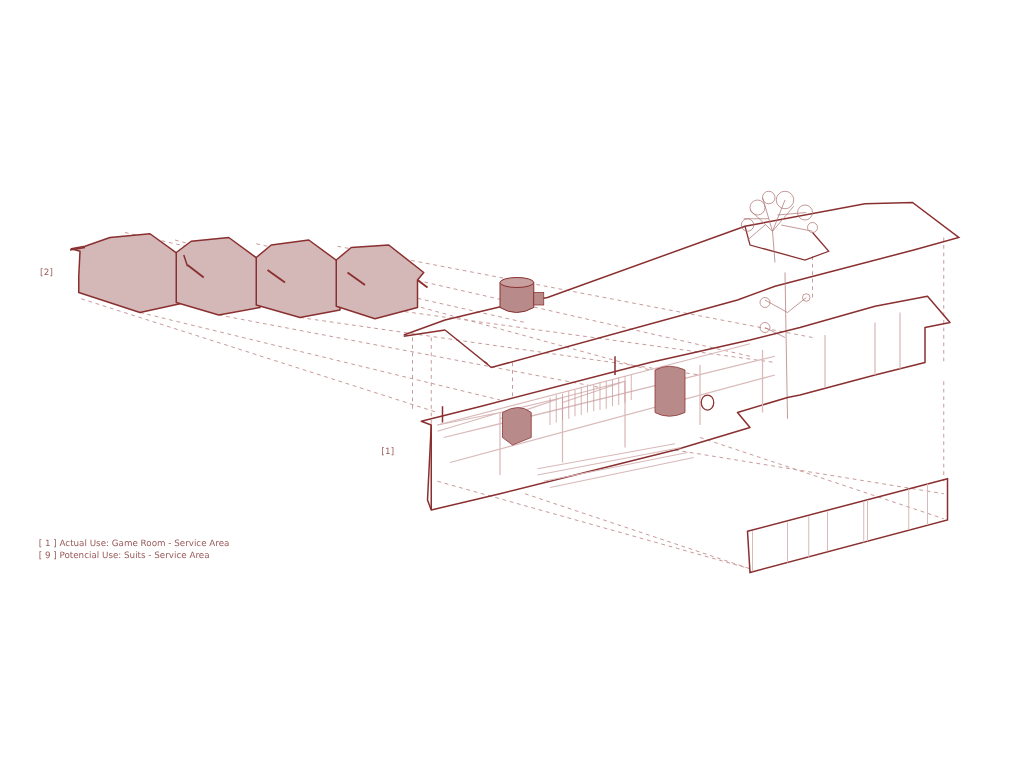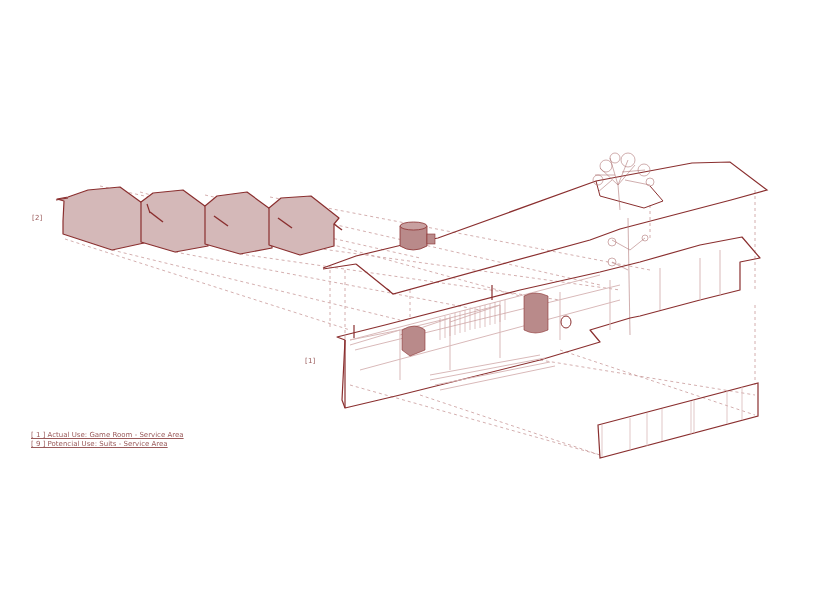--- a/index.html
+++ b/index.html
@@ -1,20 +1,20 @@
 <!DOCTYPE html>
 <html><head>
 <meta charset="utf-8">
 <style>
   html, body { margin:0; padding:0; background:#ffffff; }
   body { width:818px; height:614px; position:relative; overflow:hidden; font-family:"DejaVu Sans", sans-serif; }
   #canvas { position:absolute; left:0; top:0; width:818px; height:614px; }
   .label { position:absolute; color:#9a5a5a; font-size:7px; letter-spacing:0.2px; white-space:nowrap; }
   .legend { position:absolute; left:31px; top:431px; color:#9a5a5a; font-size:7px; line-height:9px; }
-  .legend div { white-space:nowrap;text-decoration:underline; }
+  .legend div { white-space:nowrap; }
 </style>
 </head>
 <body>
 
 <svg id="canvas" viewBox="0 0 818 614" xmlns="http://www.w3.org/2000/svg">
 
   <g stroke="#c99a9a" stroke-width="0.8" stroke-dasharray="3,3" fill="none">
     <line x1="100" y1="186" x2="420" y2="258"></line>
     <line x1="140" y1="192" x2="520" y2="296"></line>
     <line x1="205" y1="195" x2="600" y2="285"></line>

